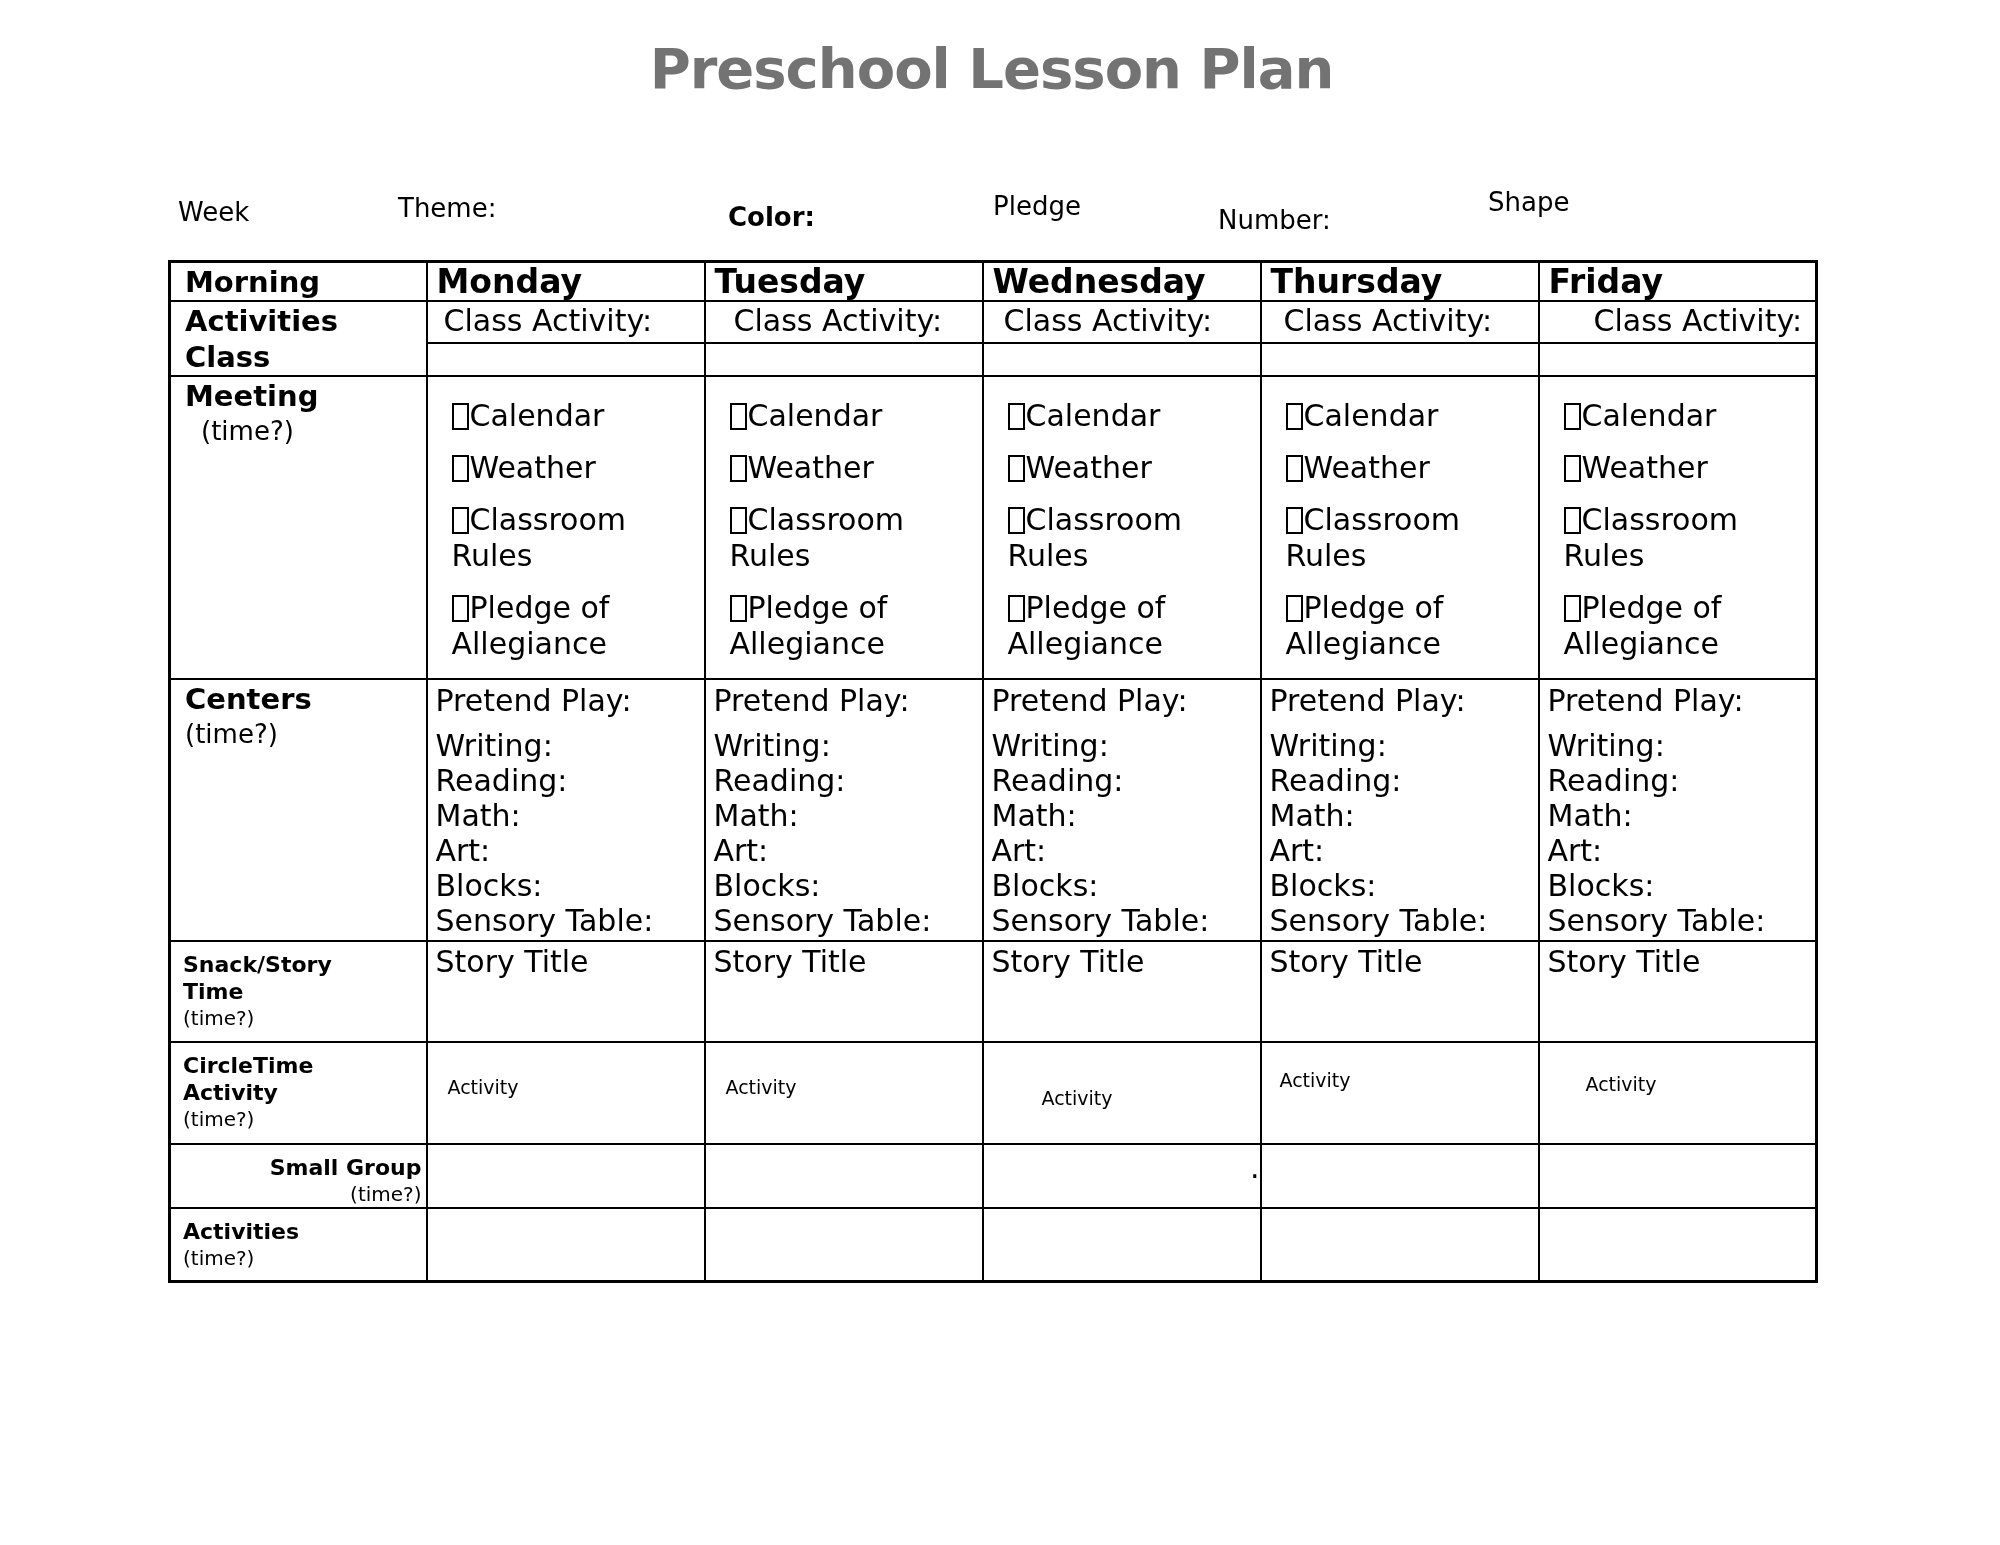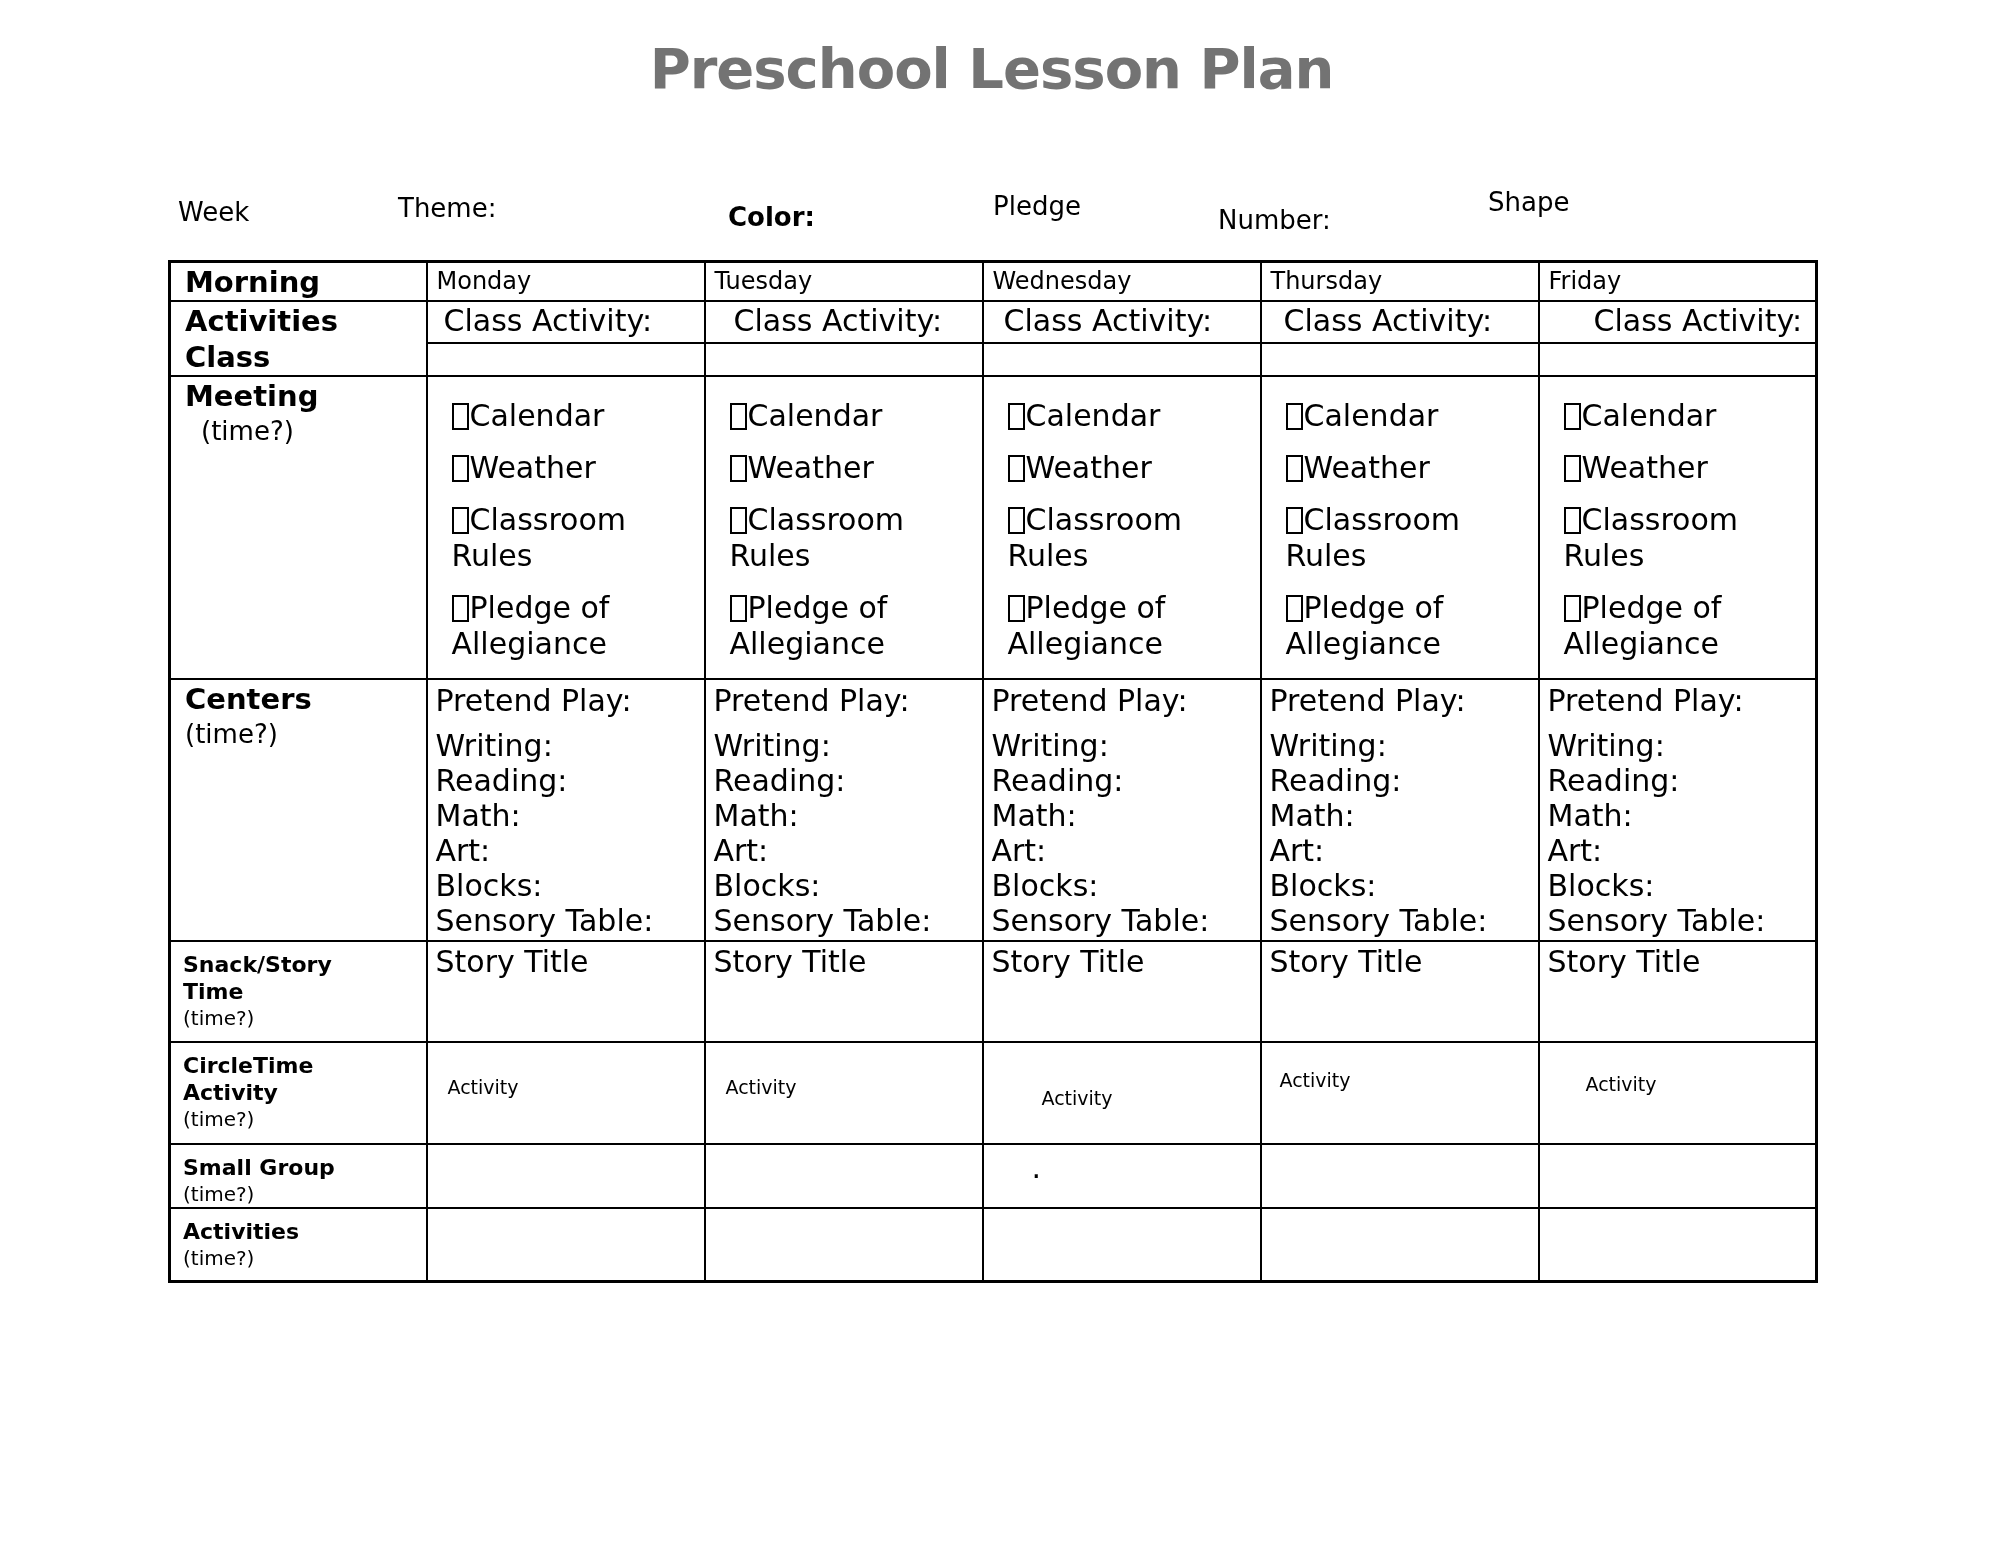--- a/index.html
+++ b/index.html
@@ -31,34 +31,34 @@
   table.plan td{border:2px solid #000;vertical-align:top;padding:0;overflow:hidden;}
   col.c-side{width:257px;}
   col.c-day{width:278px;}
   tr.r-head{height:37px;}
   tr.r-classact{height:40px;}
   tr.r-gap{height:31px;}
   tr.r-meeting{height:200px;}
   tr.r-centers{height:262px;margin-top:40px;}
   tr.r-snack{height:101px;}
   tr.r-circle{height:102px;}
-  tr.r-small{height:52px;}
+  tr.r-small{height:52px;text-align:right;}
   tr.r-dismiss{height:73px;}
   
   .side-big{font-size:29px;font-weight:bold;line-height:36px;}
   .side-cell{padding:1px 4px 0 14px !important;}
   .side-wrap{max-width:205px;}
   .side-time{font-size:26px;line-height:34px;}
   .side-time.indent{padding-left:16px;}
   .side-sm{padding:9px 4px 0 12px !important;}
   .side-sm-b{font-size:22px;font-weight:bold;line-height:27px;}
   .side-sm-r{font-size:20px;line-height:26px;}
   .w160{max-width:160px;}
   
-  .dayhead{font-size:24px;font-weight:normal;padding:1px 4px 0 9px !important;line-height:35px;white-space:nowrap;}
+  .dayhead{font-size:33px;font-weight:bold;padding:1px 4px 0 9px !important;line-height:35px;white-space:nowrap;}
   
   .ca-cell{font-size:30px;line-height:36px;padding-top:1px !important;white-space:nowrap;}
   .ca-0{padding-left:16px !important;}
   .ca-1{padding-left:28px !important;}
   .ca-2{padding-left:20px !important;}
   .ca-3{padding-left:22px !important;}
   .ca-4{padding-left:54px !important;}
   
   .meeting-cell{padding:5px 4px 0 8px !important;font-size:30px;}
   .meeting-cell p{margin:16px;line-height:36px;}

